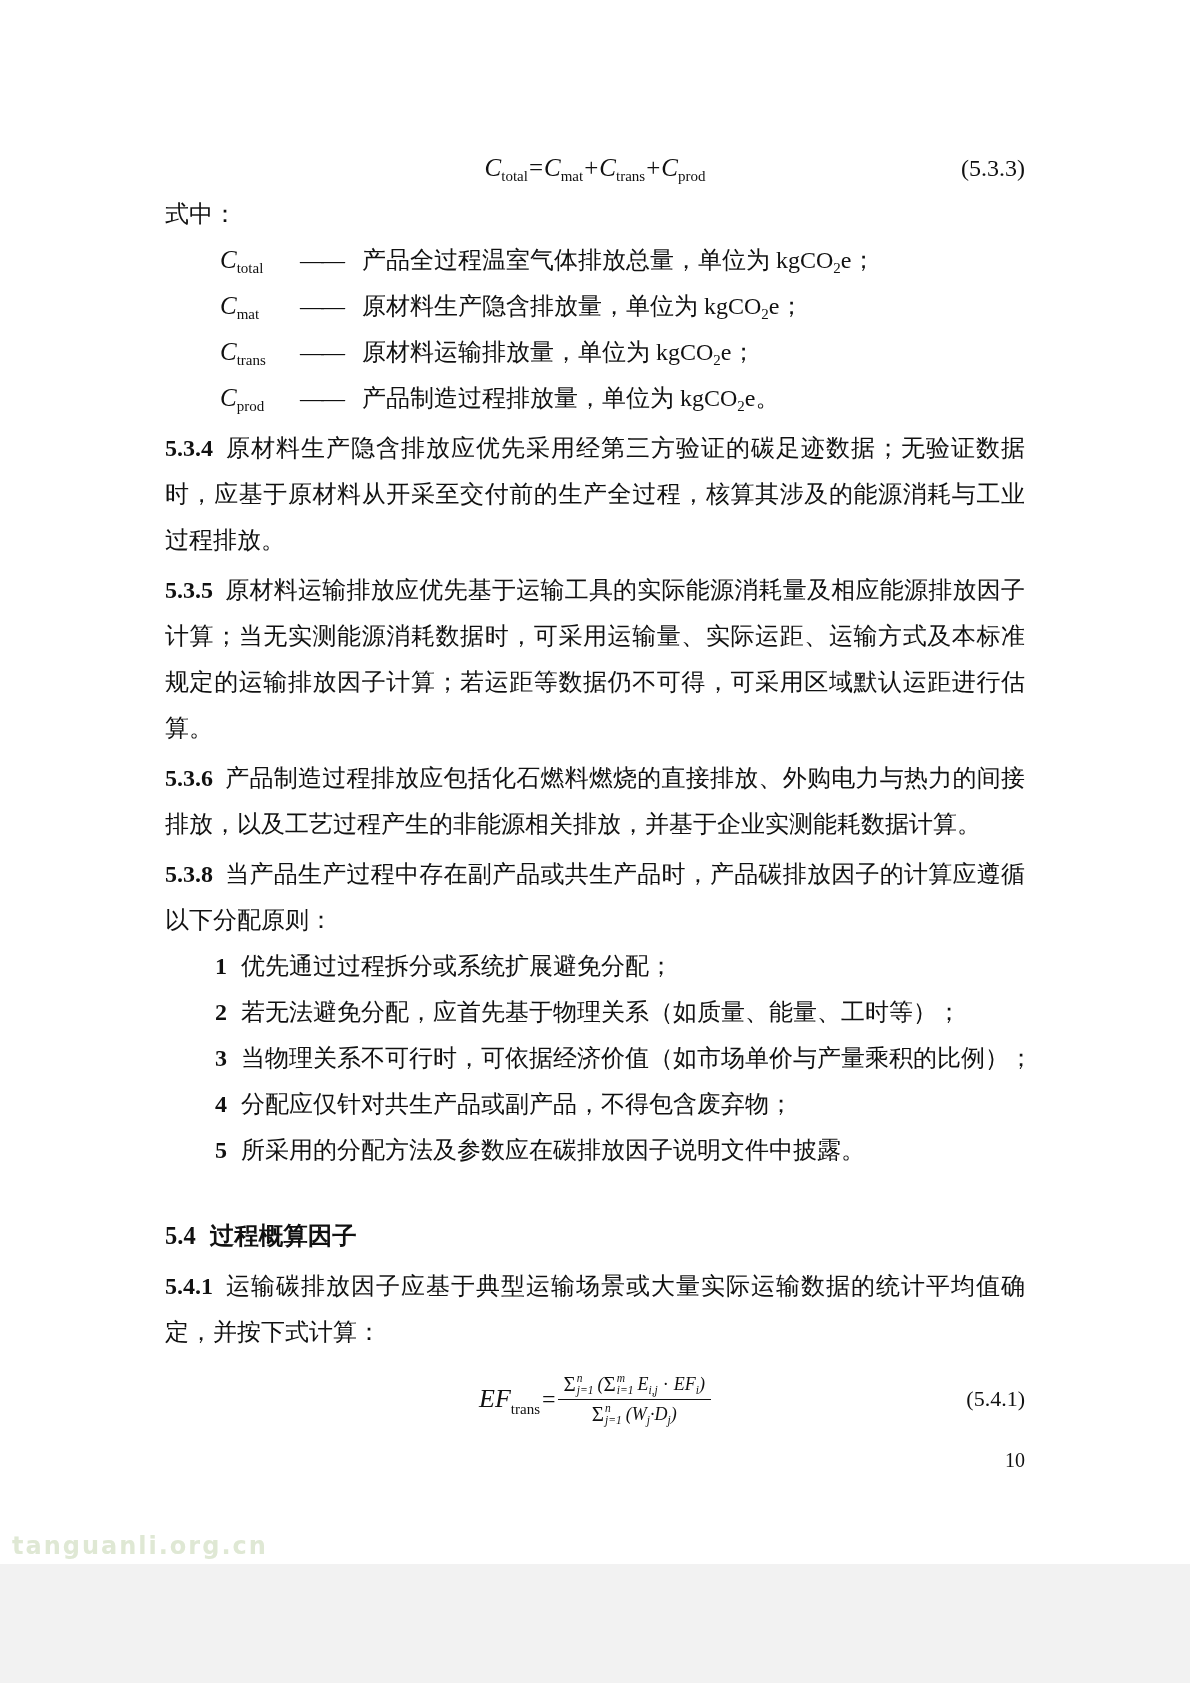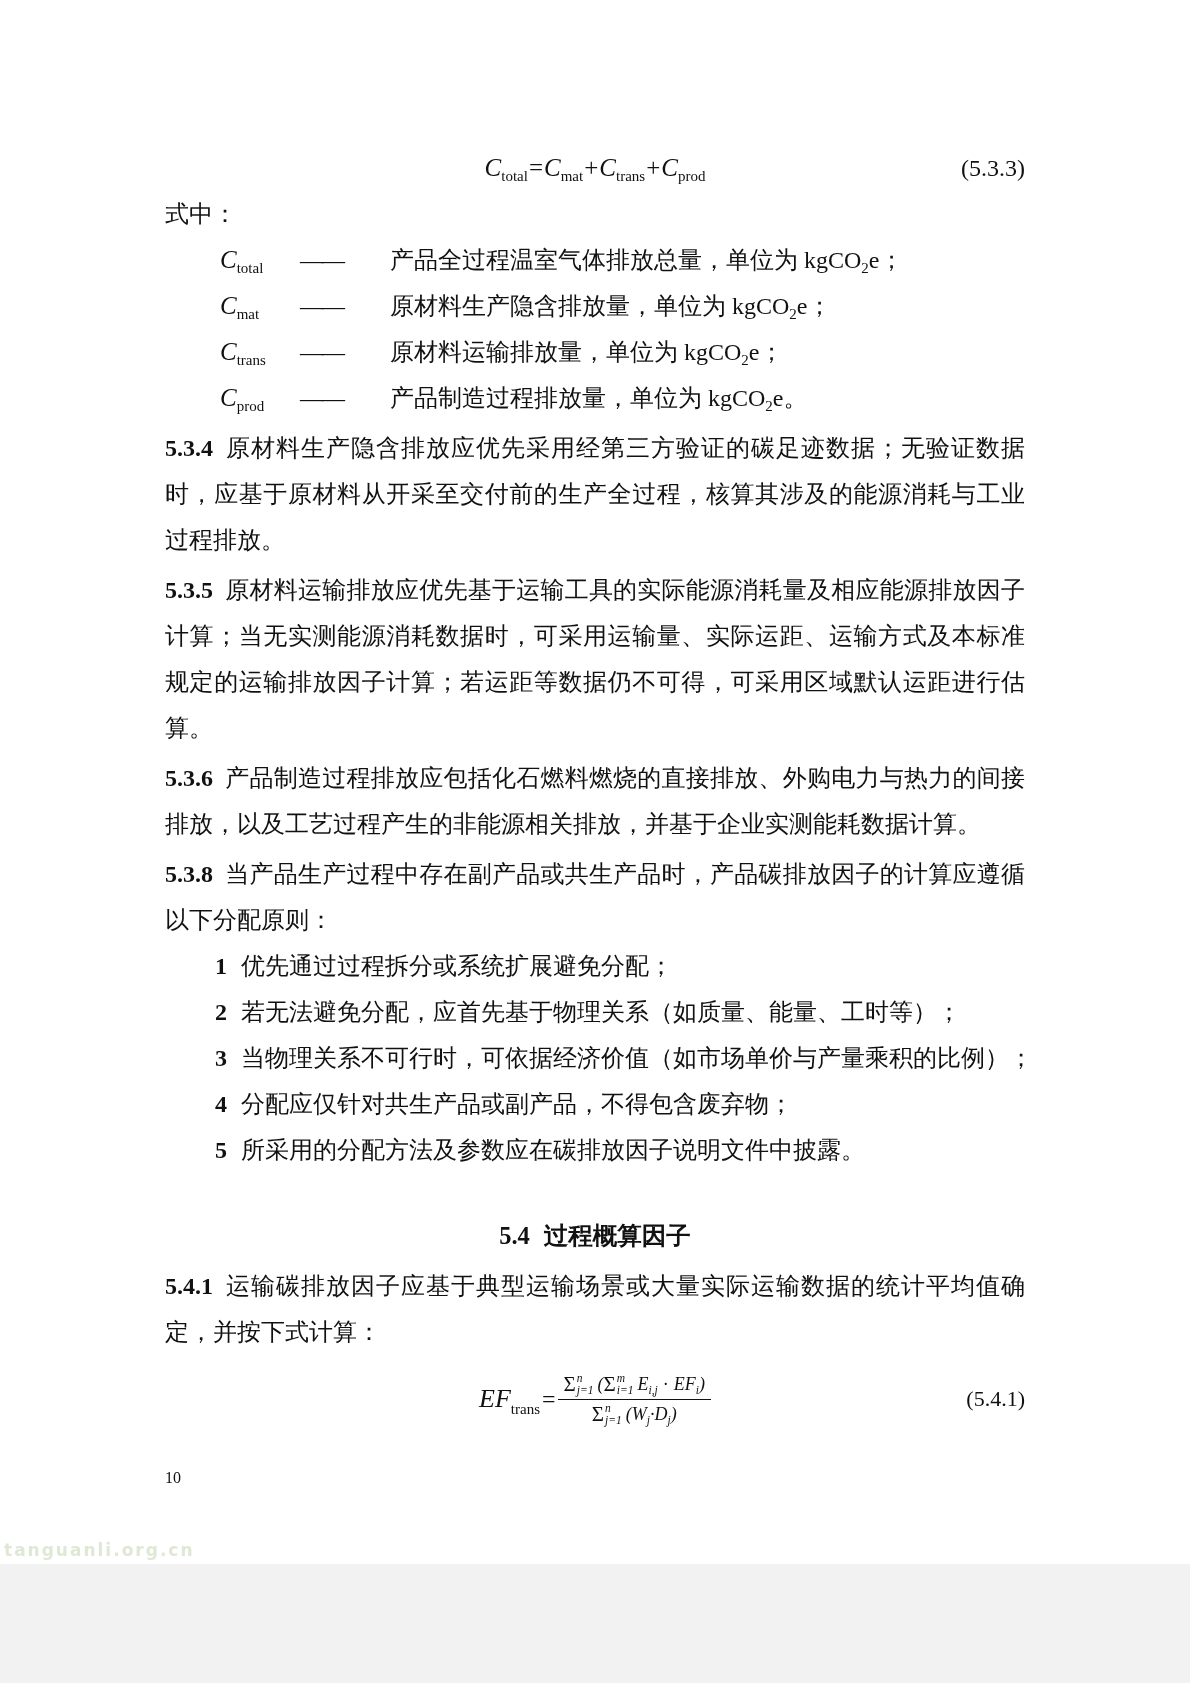--- a/index.html
+++ b/index.html
@@ -28,36 +28,36 @@
   .op{margin:0 1px;}
   .eq-number{
     position:absolute;right:0;top:0;
     font-size:24px;font-style:normal;
   }
   
   .where{margin:0;height:46px;line-height:46px;font-size:24px;}
   .def-row{display:flex;height:46px;line-height:46px;font-size:24px;align-items:center;}
   .def-sym{margin-left:55px;width:80px;font-size:25px;flex:none;}
   .def-dash{width:62px;flex:none;letter-spacing:-3px;}
-  .def-text{white-space:nowrap;margin-left:28px;}
+  .def-text{white-space:nowrap;}
   .def-text sub{font-size:15px;line-height:0;vertical-align:-5px;}
   
   .clause{
     margin:4px 0 0;font-size:24px;line-height:46px;
     text-align:justify;text-justify:inter-ideograph;
   }
   .cnum{font-weight:bold;margin-right:12px;}
   
   .rules{margin:0;}
   .rule{height:46px;line-height:46px;font-size:24px;padding-left:50px;white-space:nowrap;}
   .rnum{font-weight:bold;margin-right:14px;}
   
   .sec-heading{
     margin:40px 0 0;height:46px;line-height:46px;
-    text-align:center;font-size:24.5px;font-weight:bold;
+    text-align:left;font-size:24.5px;font-weight:bold;
   }
   .sec-heading .sec-num{margin-right:14px;}
   
   .eq2-row{
     position:relative;margin-top:6px;height:76px;
     display:flex;align-items:center;justify-content:center;
   }
   .eq2{display:inline-flex;align-items:center;font-size:24px;}
   .eq2 .lhs{font-size:26px;font-style:italic;}
   .eq2 .lhs-sub{font-size:15px;font-style:normal;vertical-align:-7px;line-height:0;}
@@ -74,25 +74,25 @@
     display:inline-flex;flex-direction:column;justify-content:center;
     font-size:11.5px;line-height:12px;margin:0 4px 0 1px;text-align:left;
   }
   .frac sub{font-size:11.5px;line-height:0;vertical-align:-4px;text-align:center;}
   .fdot{font-style:normal;margin:0 5px;}
   .eq2-number{
     position:absolute;right:0;top:50%;transform:translateY(-50%);
     font-size:22px;
   }
   
-  .page-num{margin-top:32px;text-align:left;font-size:16px;}
+  .page-num{margin-top:12px;text-align:right;font-size:20px;}
   .watermark{
-    position:absolute;left:4px;bottom:4px;
+    position:absolute;left:12px;bottom:4px;
     font-family:"DejaVu Sans","Liberation Sans",sans-serif;
-    font-weight:bold;font-size:17px;letter-spacing:2px;
+    font-weight:bold;font-size:24px;letter-spacing:2px;
     color:#dfe8d4;
   }
 </style>
 </head>
 <body>
 
 <div class="page">
   <div class="content">
 
     <div class="eq-row">

